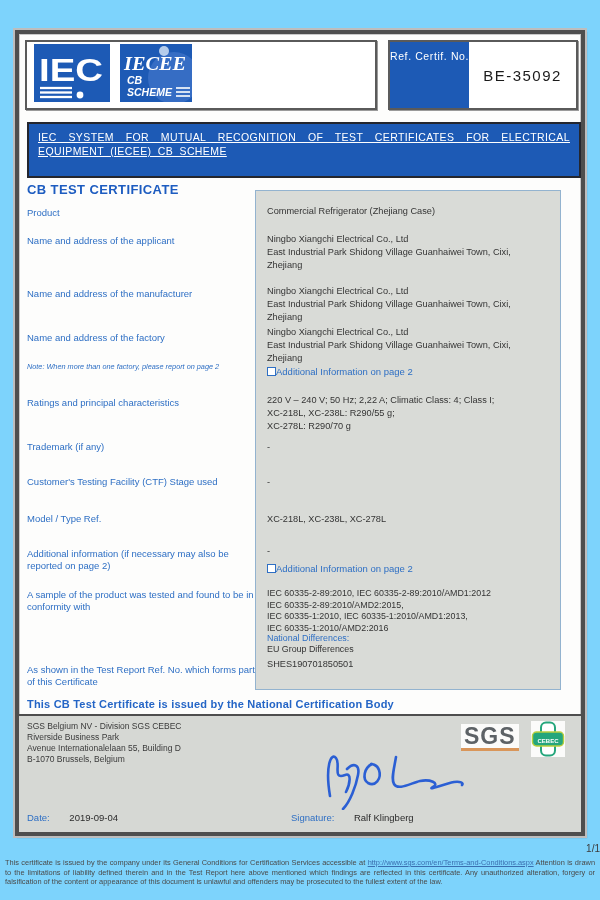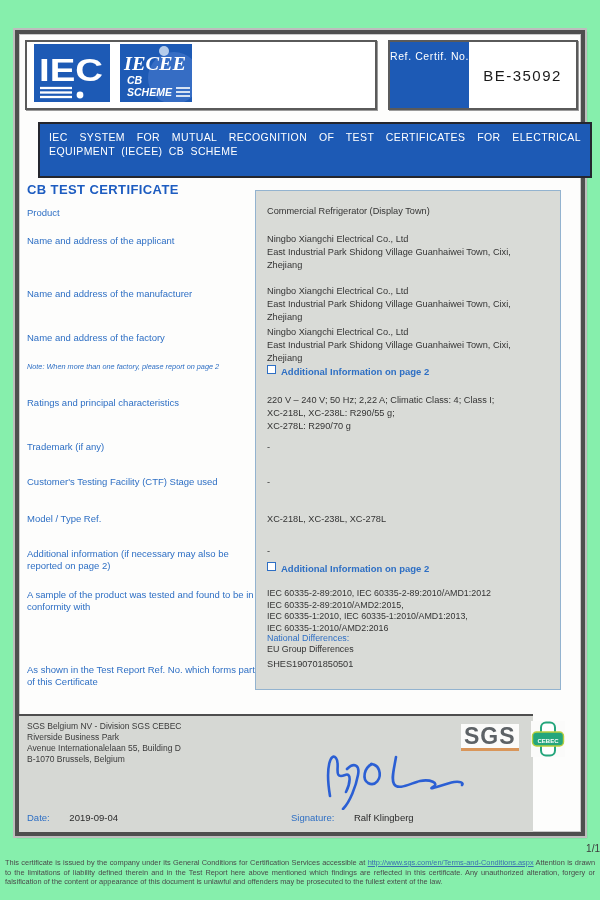--- a/index.html
+++ b/index.html
@@ -1,17 +1,17 @@
 <!DOCTYPE html>
 <html><head>
 <meta charset="utf-8">
 <style>
   * { margin:0; padding:0; box-sizing:border-box; }
   body { font-family:"Liberation Sans", sans-serif; background:#ffffff; }
-  .page { position:relative; width:600px; height:900px; background:#86efac; overflow:hidden;padding-left:11px; }
+  .page { position:relative; width:600px; height:900px; background:#7dd3fc; overflow:hidden;padding-left:11px; }
 
   .frame {
     position:absolute; left:15px; top:30px; width:570px; height:806px;
     border:4px solid #4e4e4e;
     box-shadow:0 0 0 2px #bdbdbd, 2px 2px 1px rgba(0,0,0,.25), inset 0 0 0 1px #c9c9c9;
     background:#fdfdfc;
   }
 
   
   .logo-box {
@@ -22,41 +22,41 @@
   .refbox {
     position:absolute; left:369px; top:6px; width:190px; height:70px;
     border:2px solid #5a5a5a; box-shadow:1px 1px 0 #9a9a9a; background:#fff;
     display:flex; flex-direction:row;
   }
   .refbox .band { background:#1d5ab5; color:#fff; font-size:10.5px; text-align:center; padding:8px 0 9px; letter-spacing:.6px; }
   .refbox .num { flex:1; display:flex; align-items:center; justify-content:center; font-size:15px; font-weight:normal; color:#1b1b1b; letter-spacing:1.5px; }
 
   
   .banner {
-    position:absolute; left:19px; top:88px; width:554px; height:56px;
+    position:absolute; left:8px; top:88px; width:554px; height:56px;
     background:#1d5ab5; border:2px solid #24262e; color:#fff;
     font-size:10.5px; letter-spacing:.4px; word-spacing:3px;
-    padding:7px 9px; text-align:justify; line-height:13.5px;
+    padding:7px 9px; text-align:justify; line-height:13.5px;text-decoration:underline;
   }
 
   .title { position:absolute; left:8px; top:148px; color:#1d5cc0; font-size:13px; font-weight:bold; letter-spacing:.4px; }
 
   .graybox { position:absolute; left:236px; top:156px; width:306px; height:500px; background:#d9dbd7; border:1px solid #93b3cf; }
 
   .lbl { position:absolute; left:8px; width:230px; color:#2e6fc4; font-size:9.5px; line-height:12px; }
   .val { position:absolute; left:248px; width:288px; color:#343434; font-size:9.2px; line-height:13px; white-space:pre-line; }
   .note { position:absolute; left:8px; width:232px; color:#2e6fc4; font-size:7.3px; font-style:italic; }
-  .checkline { display:flex; gap:5px; color:#2e6fc4; font-size:9.5px; white-space:normal;font-weight:bold; }
+  .checkline { display:flex; align-items:center; color:#2e6fc4; font-size:9.5px; white-space:normal; }
   .checkbox { display:inline-block; width:9px; height:9px; border:1.2px solid #2e6fc4; background:#fff; flex:0 0 auto; }
   .nd-label { color:#2e6fc4; }
 
   .issuer { position:absolute; left:8px; top:664px; color:#2465c6; font-size:11px; font-weight:bold; letter-spacing:.2px; }
 
   .footer {
-    position:absolute; left:0; top:680px; width:514px; height:118px;
+    position:absolute; left:0; top:680px; width:562px; height:118px;
     background:#d6d8d4; border-top:2px solid #4e4e4e;
   }
   .ncb { position:absolute; left:8px; top:5px; color:#3a3a3a; font-size:8.5px; line-height:11px; white-space:pre-line; }
   .sgs { position:absolute; left:442px; top:8px; font-size:23px; font-weight:bold; color:#5d6266; letter-spacing:1px; border-bottom:3px solid #d9965a; padding:0 3px 0 3px; background:#fbfbfa; line-height:24px; }
   .cebec { position:absolute; left:512px; top:5px; width:34px; height:36px; background:#fbfbfa; }
   .sig-img { position:absolute; left:295px; top:32px; }
   .dateline { position:absolute; top:96px; font-size:9.5px; }
   .blue-lbl { color:#2e6fc4; }
   .dark-val { color:#2b2b2b;margin-left:17px; }
 
@@ -105,21 +105,21 @@
       <div class="num">BE-35092</div>
     </div>
 
     <div class="banner">IEC SYSTEM FOR MUTUAL RECOGNITION OF TEST CERTIFICATES FOR ELECTRICAL EQUIPMENT (IECEE) CB SCHEME</div>
 
     <div class="title">CB TEST CERTIFICATE</div>
 
     <div class="graybox"></div>
 
     <div class="lbl" style="top:173px">Product</div>
-    <div class="val" style="top:171px">Commercial Refrigerator (Display Town)</div>
+    <div class="val" style="top:171px">Commercial Refrigerator (Zhejiang Case)</div>
 
     <div class="lbl" style="top:201px">Name and address of the applicant</div>
     <div class="val" style="top:199px">Ningbo Xiangchi Electrical Co., Ltd
 East Industrial Park Shidong Village Guanhaiwei Town, Cixi,
 Zhejiang</div>
 
     <div class="lbl" style="top:254px">Name and address of the manufacturer</div>
     <div class="val" style="top:251px">Ningbo Xiangchi Electrical Co., Ltd
 East Industrial Park Shidong Village Guanhaiwei Town, Cixi,
 Zhejiang</div>
@@ -159,20 +159,21 @@
     <div class="val" style="top:554px; line-height:11.5px; font-size:8.9px">IEC 60335-2-89:2010, IEC 60335-2-89:2010/AMD1:2012
 IEC 60335-2-89:2010/AMD2:2015,
 IEC 60335-1:2010, IEC 60335-1:2010/AMD1:2013,
 IEC 60335-1:2010/AMD2:2016</div>
     <div class="val nd-label" style="top:599px; line-height:11.5px; font-size:8.9px">National Differences:</div>
     <div class="val" style="top:610px; line-height:11.5px; font-size:8.9px">EU Group Differences</div>
 
     <div class="lbl" style="top:630px">As shown in the Test Report Ref. No. which forms part of this Certificate</div>
     <div class="val" style="top:624px">SHES190701850501</div>
 
+    <div class="issuer">This CB Test Certificate is issued by the National Certification Body</div>
 
     <div class="footer">
       <div class="ncb">SGS Belgium NV - Division SGS CEBEC
 Riverside Business Park
 Avenue Internationalelaan 55, Building D
 B-1070 Brussels, Belgium</div>
 
       <div class="sgs">SGS</div>
 
       <span class="cebec">

